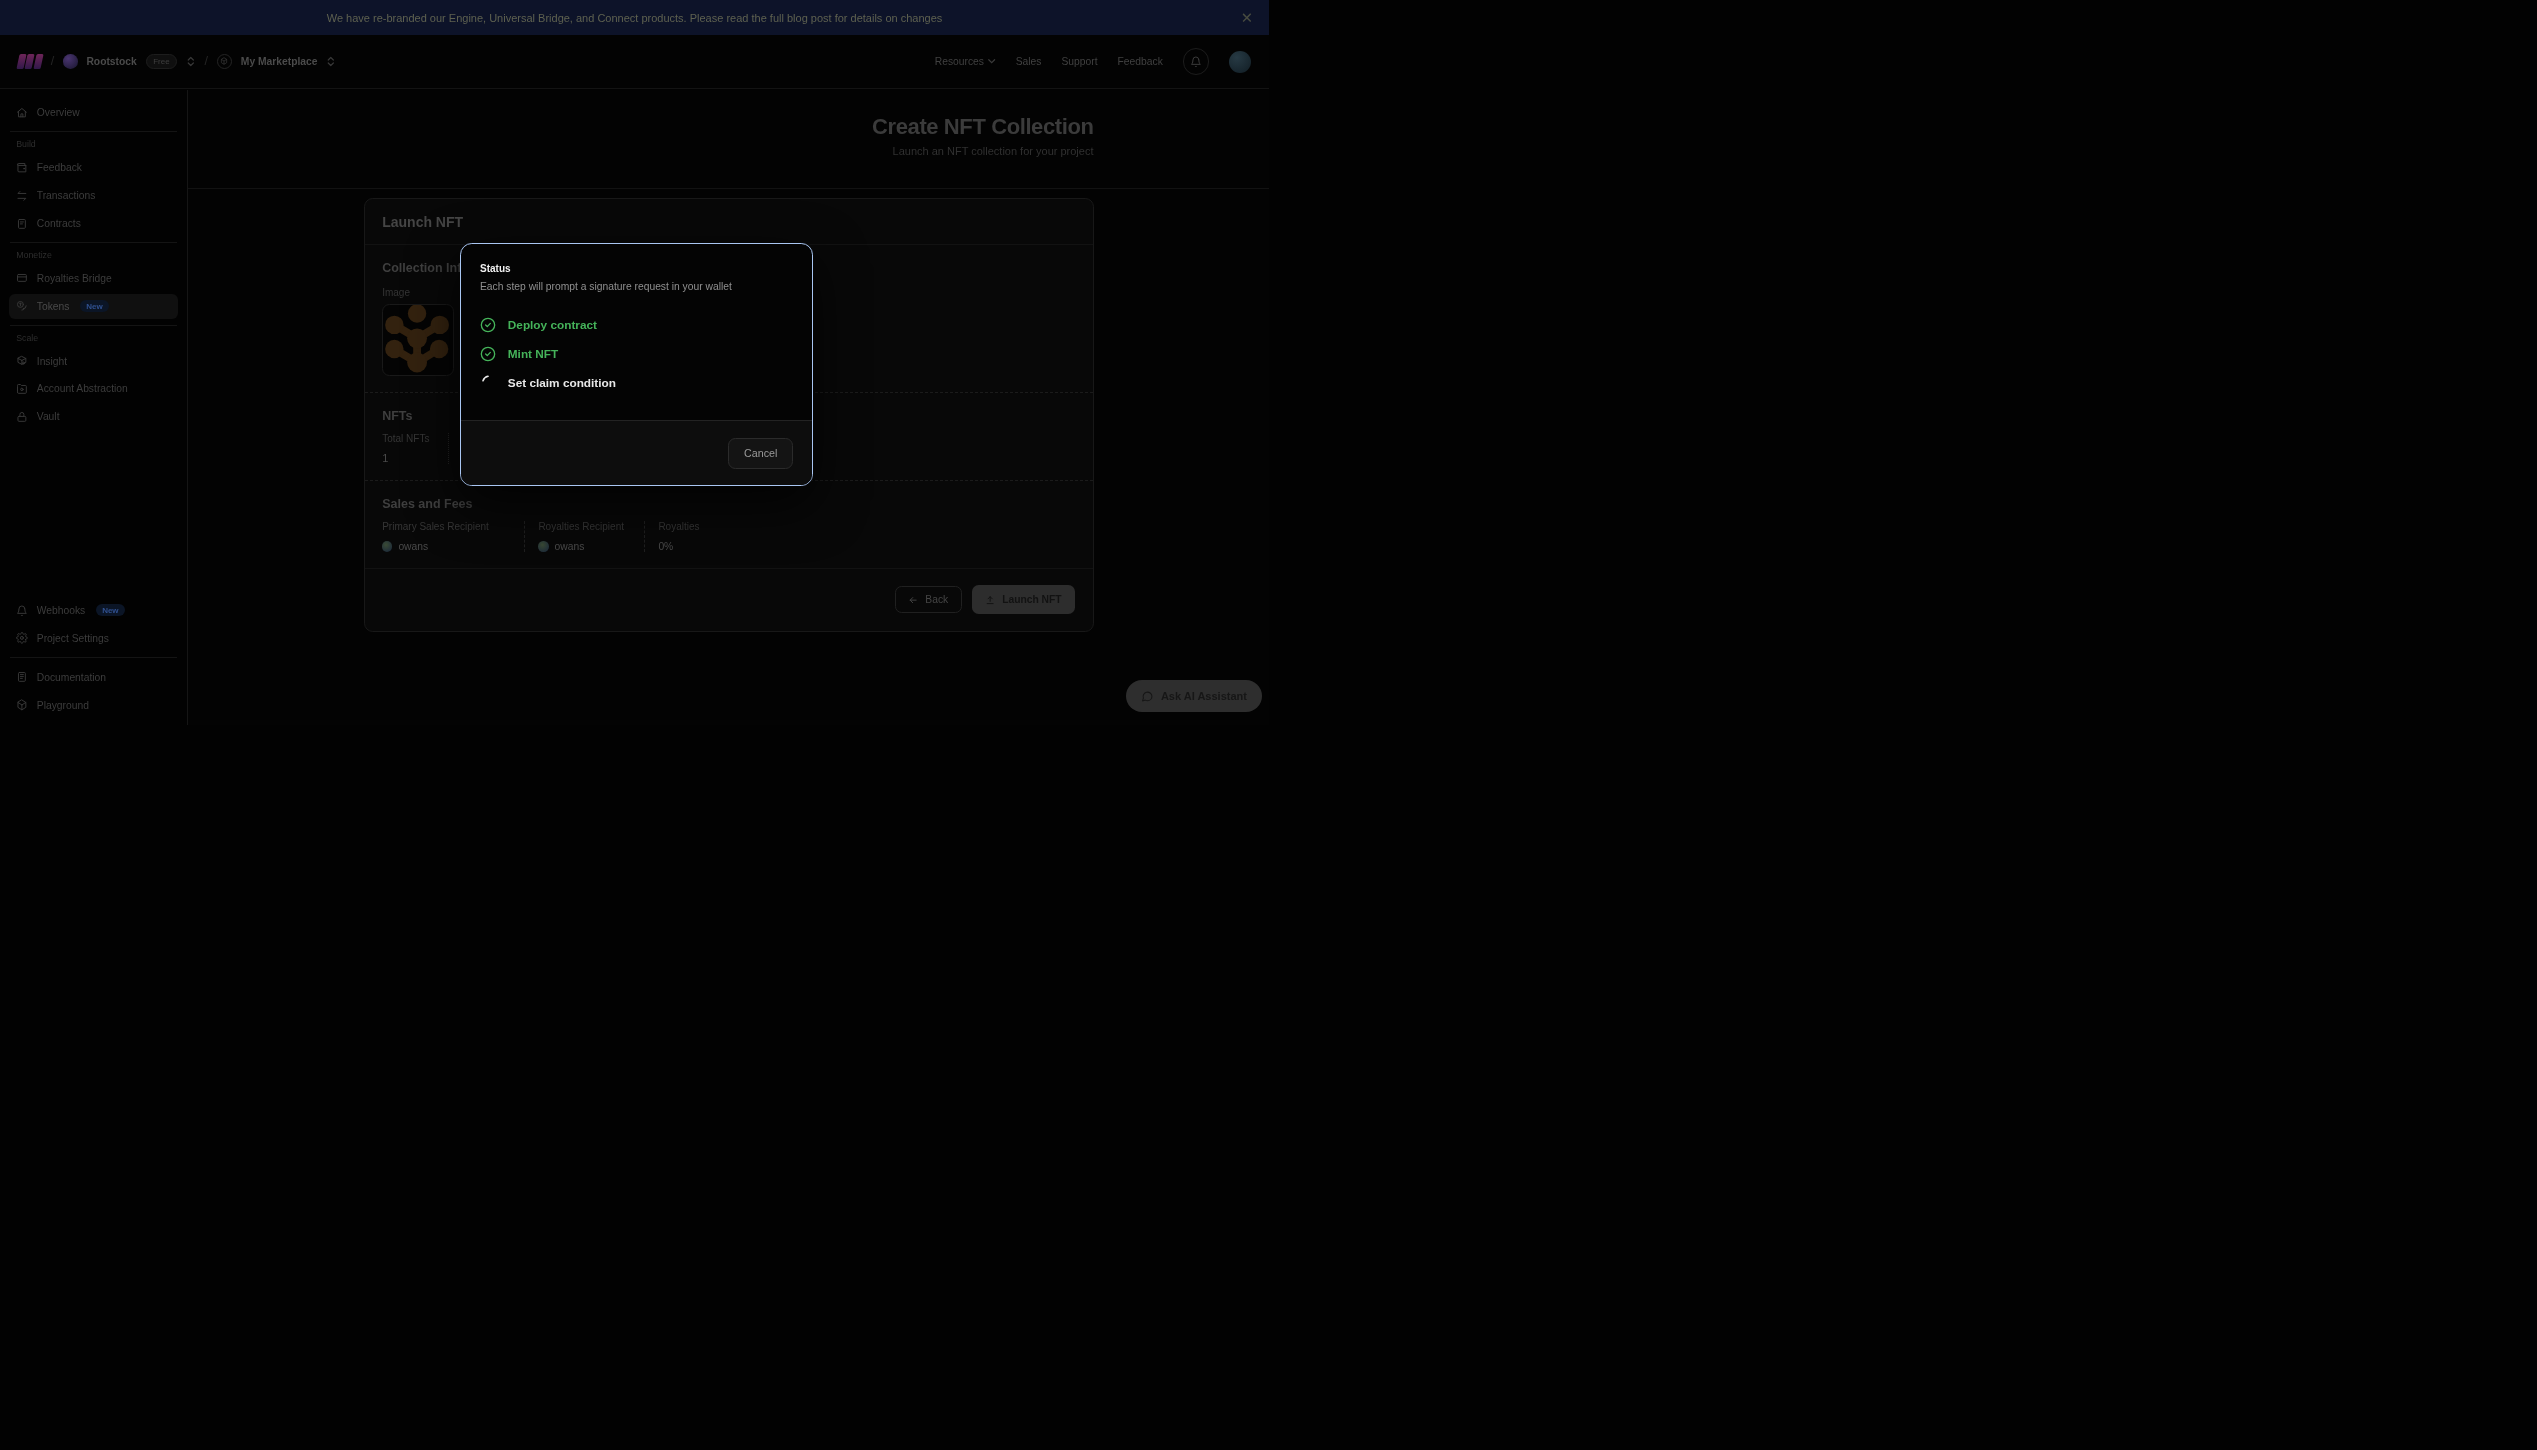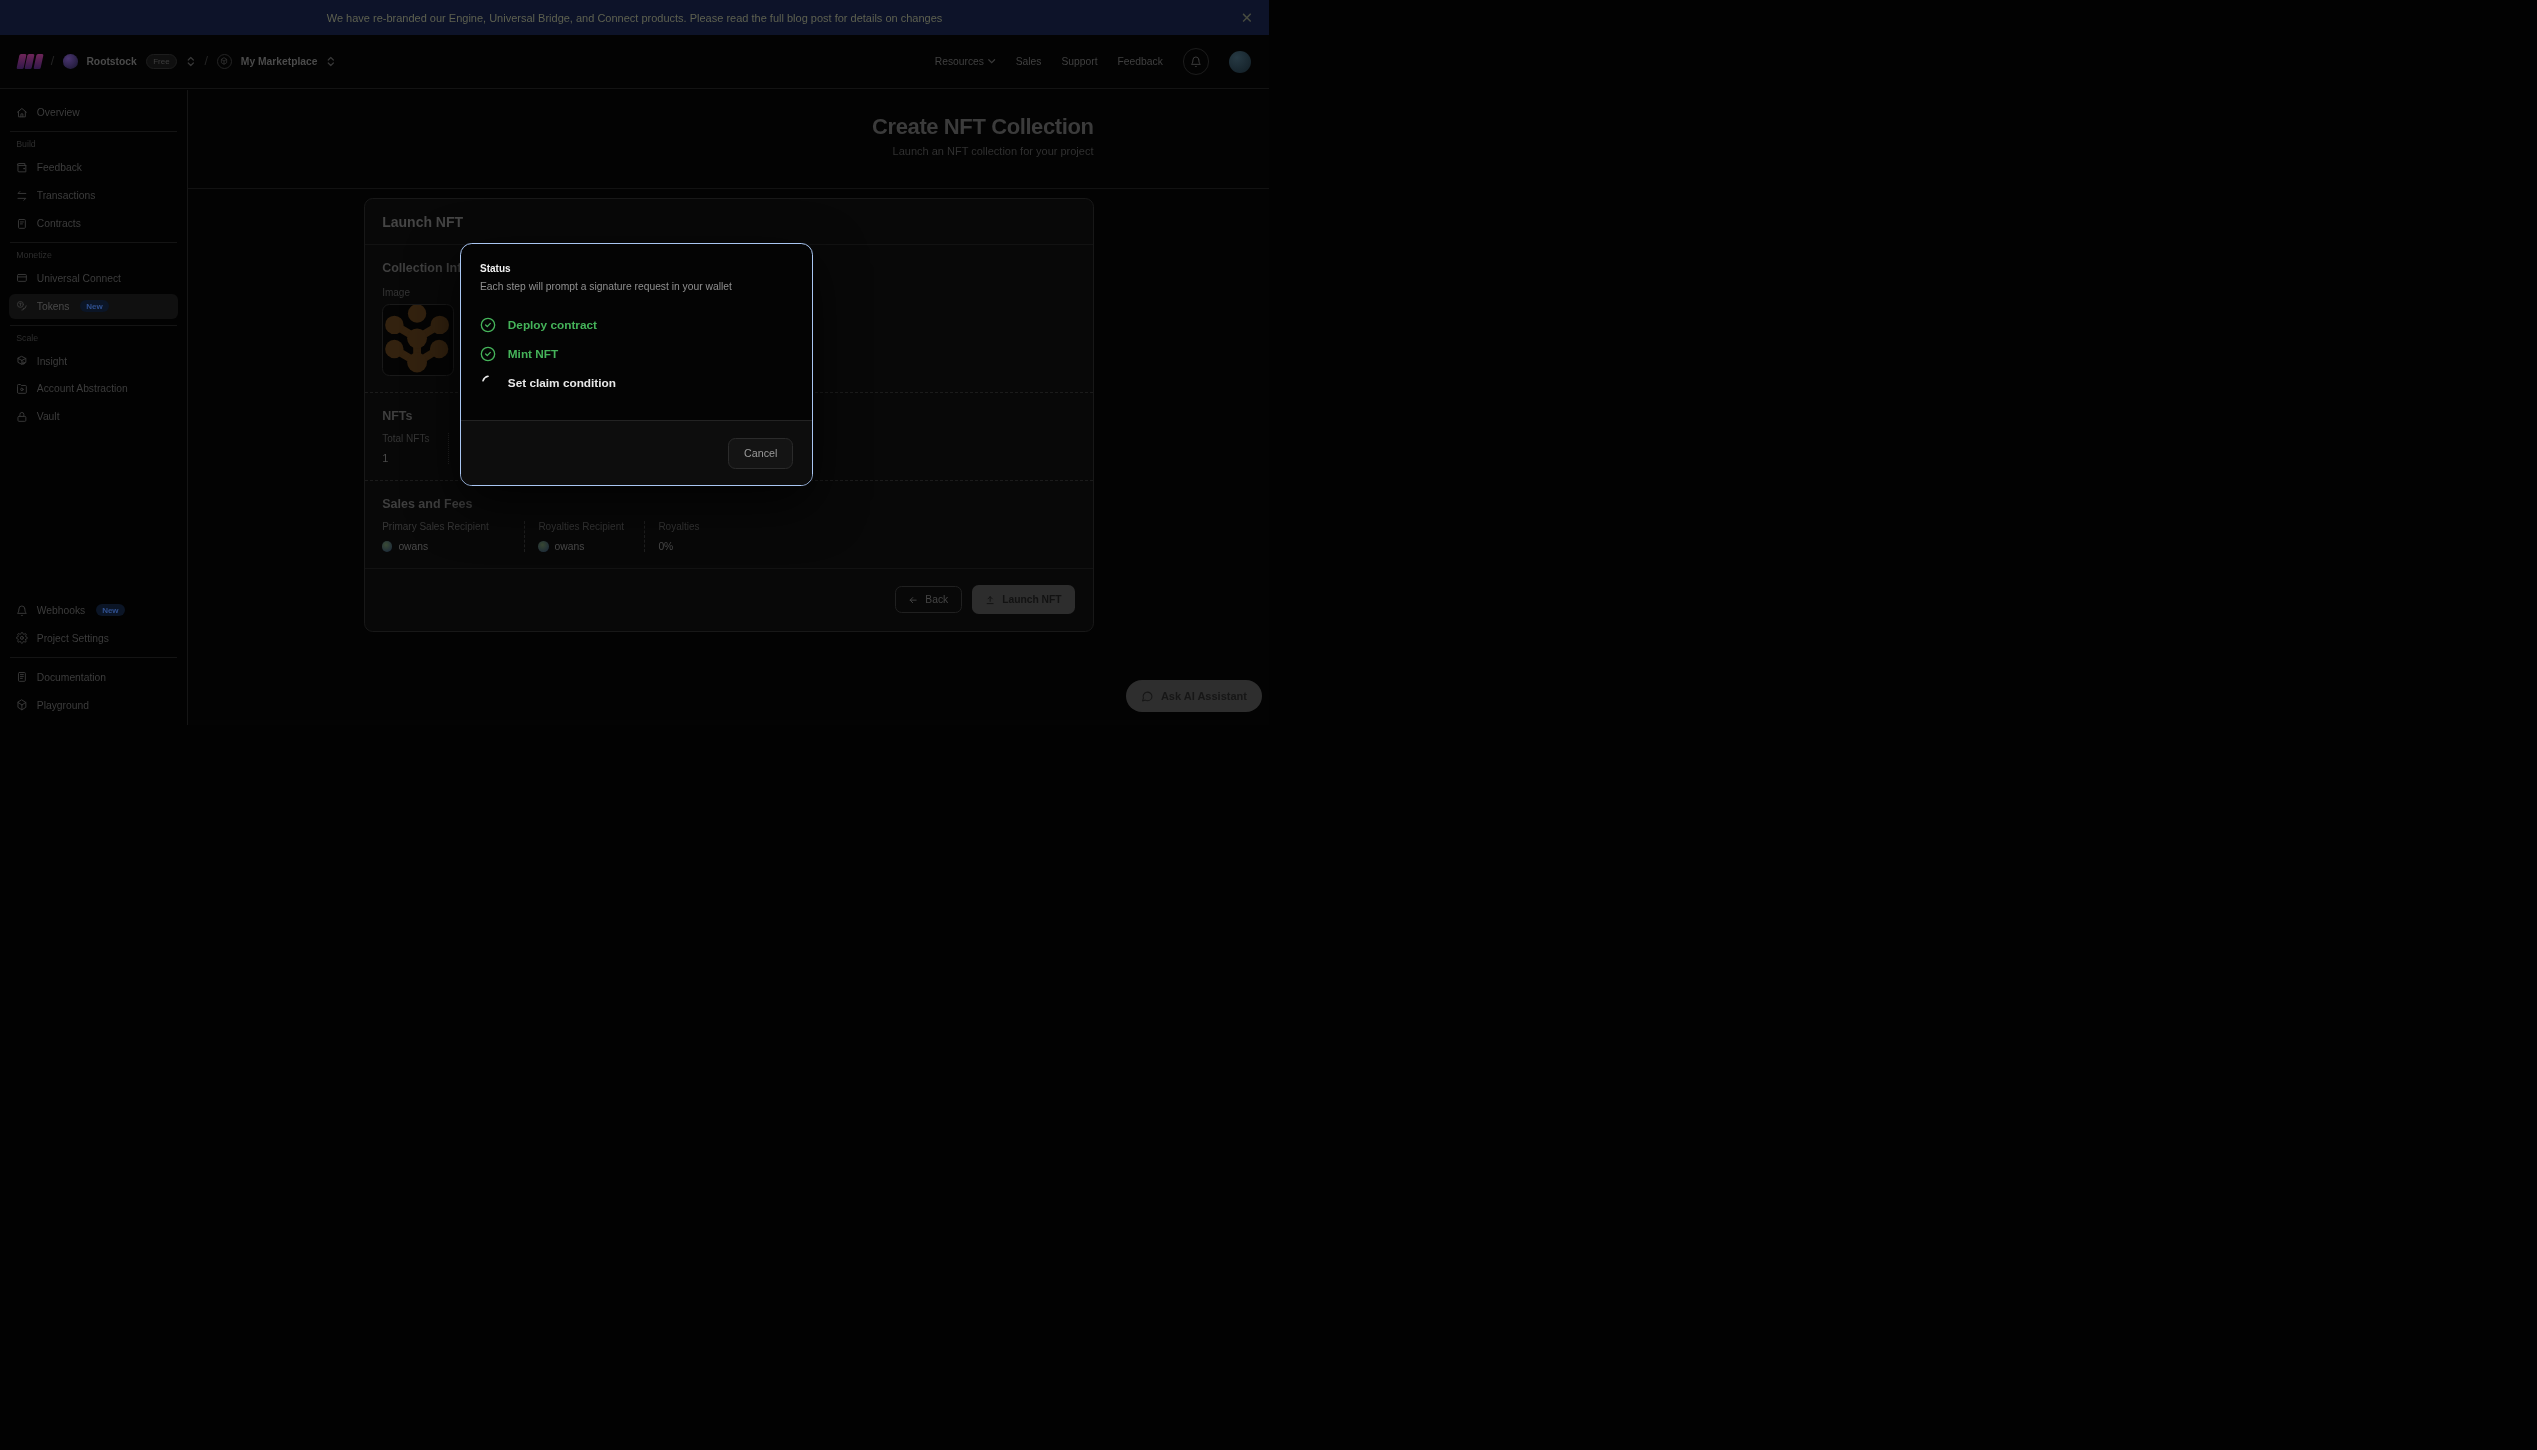--- a/index.html
+++ b/index.html
@@ -264,21 +264,21 @@
   </div>
   <div class="side-divider"></div>
   <div class="side-label">Monetize</div>
   <div class="side-item">
     <span class="ic">
         <svg width="11.8" height="11.8" viewBox="0 0 24 24" fill="none" stroke="currentColor" stroke-width="2" stroke-linecap="round" stroke-linejoin="round">
           <rect x="3" y="5" width="18" height="14" rx="2"></rect>
           <path d="M3 10h18"></path>
         </svg>
       </span>
-    <span>Universal Connect</span>
+    <span>Royalties Bridge</span>
   </div>
   <div class="side-item active">
     <span class="ic">
         <svg width="11.8" height="11.8" viewBox="0 0 24 24" fill="none" stroke="currentColor" stroke-width="2" stroke-linecap="round" stroke-linejoin="round">
           <circle cx="9" cy="9" r="6"></circle>
           <path d="M9 6v6M7.5 7.5h3"></path>
           <path d="M14.8 17.8a6 6 0 0 0 6-6"></path>
           <path d="M12 20.5a6 6 0 0 0 5-2.5"></path>
         </svg>
       </span>

